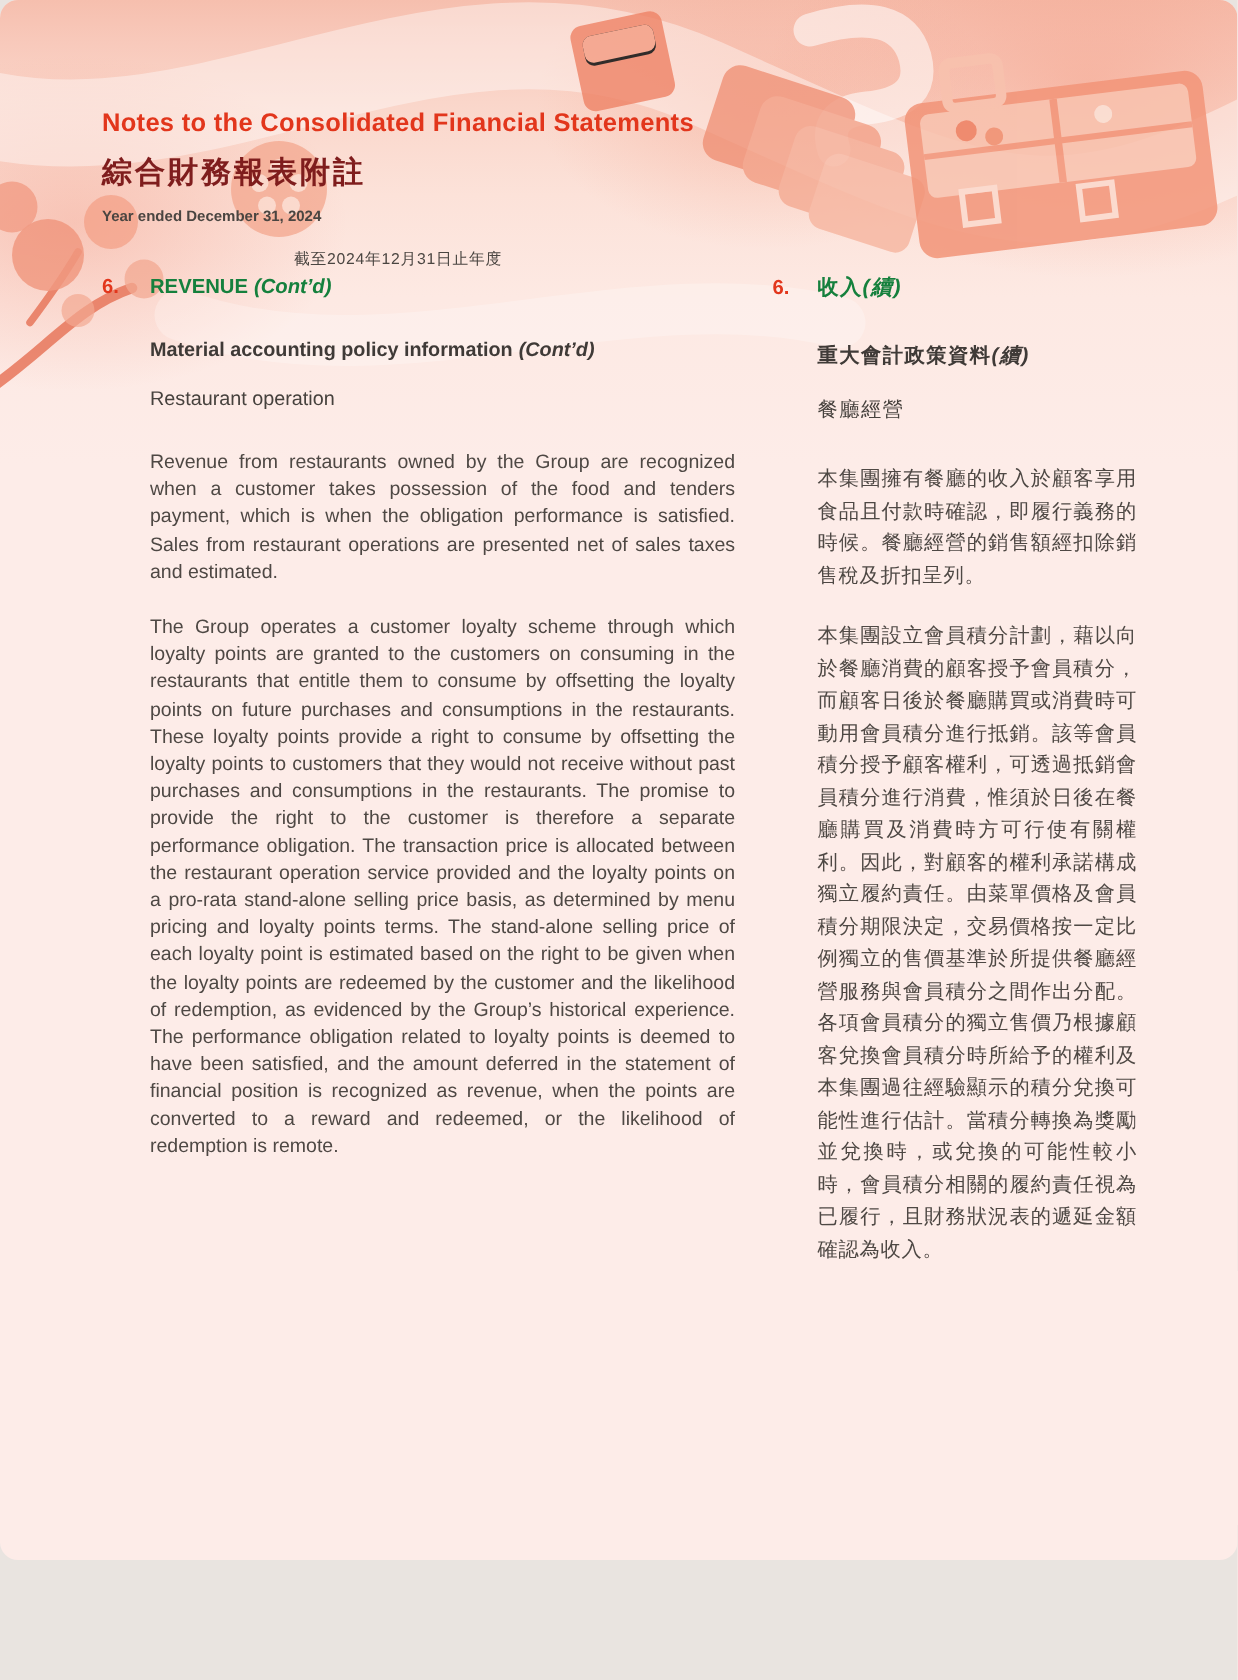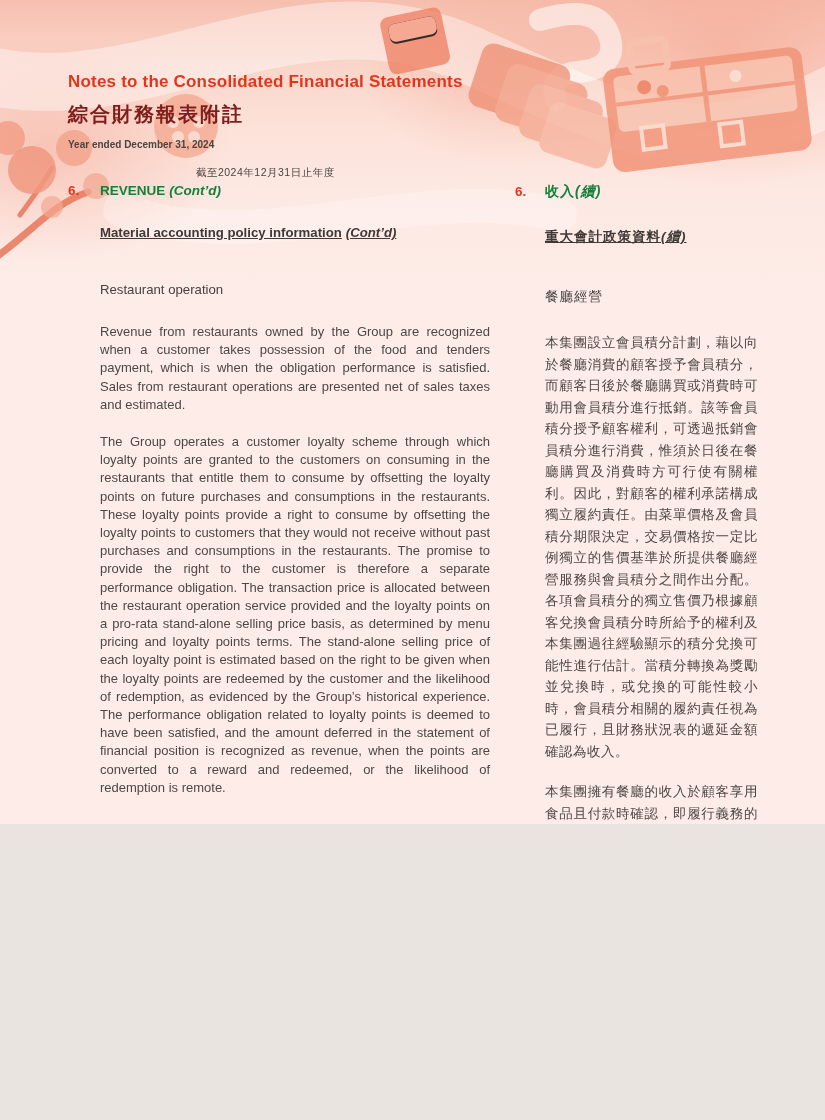--- a/index.html
+++ b/index.html
@@ -1,21 +1,22 @@
 <!DOCTYPE html>
 <html><head>
 <meta charset="utf-8">
 <style>
   html,body{margin:0;padding:0;}
   body{background:#e9e4e0;}
   .page{
-    position:relative;width:825px;height:824px;margin:0 auto;
+    position:relative;width:825px;height:1040px;margin:0 auto;
     background:#fdece8;overflow:hidden;
     font-family:"Liberation Sans","DejaVu Sans",sans-serif;
     color:#4e4844;
+    border-radius:12px;
   }
   
   .header-art{
     position:absolute;top:0;left:0;width:825px;height:310px;
     background:
       radial-gradient(ellipse 260px 160px at 6% 48%, rgba(240,137,112,.35), transparent 70%),
       radial-gradient(ellipse 300px 180px at 88% 18%, rgba(243,148,122,.45), transparent 72%),
       radial-gradient(ellipse 220px 140px at 62% 22%, rgba(244,160,135,.40), transparent 70%),
       linear-gradient(180deg,#f6bfae 0%,#f8c9bb 9%,#fad6ca 22%,#fce2d9 42%,#fde9e3 64%,#fdece8 100%);
   }
@@ -34,21 +35,21 @@
   .note-num{color:#e2361c;font-size:13.5px;flex:0 0 auto;}
   .col-en .note-num{width:32px;}
   .col-zh .note-num{width:30px;}
   .note-title{color:#15803d;font-size:13.5px;}
   .suffix{font-style:italic;}
   .note-title .suffix{margin-left:4px;}
   .col-zh .note-title{font-size:14px;letter-spacing:1px;}
   .col-zh .note-title .suffix{margin-left:0;}
   .note-body{padding-left:32px;}
   .col-zh .note-body{padding-left:30px;}
-  .subhead{margin:0 0 42px;font-size:13.2px;font-weight:bold;color:#3f3a37;text-decoration:underline;}
+  .subhead{margin:0 0 18px;font-size:13.2px;font-weight:bold;color:#3f3a37;}
   .subhead .suffix{font-weight:600;margin-left:4px;}
   .col-zh .subhead{font-size:13.5px;letter-spacing:1px;}
   .col-zh .subhead .suffix{margin-left:0;}
   .subhead2{margin:0 0 26px;font-size:13.2px;color:#46413d;}
   .col-zh .subhead2{font-size:13.5px;letter-spacing:1px;}
   .body-text{margin:0 0 19px;font-size:13px;line-height:18.2px;text-align:justify;color:#4e4844;}
   .col-zh .body-text{font-size:13.5px;line-height:21.5px;letter-spacing:.5px;}
   
   .page-badge{
     position:absolute;left:37px;top:1056px;width:37px;height:25px;
@@ -144,22 +145,22 @@
     </section>
 
     <section class="col col-zh">
       <div class="note-head">
         <span class="note-num">6.</span>
         <span class="note-title"><span>收入</span><i class="suffix">(續)</i></span>
       </div>
       <div class="note-body">
         <p class="subhead"><span>重大會計政策資料</span><i class="suffix">(續)</i></p>
         <p class="subhead2">餐廳經營</p>
+        <p class="body-text">本集團擁有餐廳的收入於顧客享用食品且付款時確認，即履行義務的時候。餐廳經營的銷售額經扣除銷售稅及折扣呈列。</p>
         <p class="body-text">本集團設立會員積分計劃，藉以向於餐廳消費的顧客授予會員積分，而顧客日後於餐廳購買或消費時可動用會員積分進行抵銷。該等會員積分授予顧客權利，可透過抵銷會員積分進行消費，惟須於日後在餐廳購買及消費時方可行使有關權利。因此，對顧客的權利承諾構成獨立履約責任。由菜單價格及會員積分期限決定，交易價格按一定比例獨立的售價基準於所提供餐廳經營服務與會員積分之間作出分配。各項會員積分的獨立售價乃根據顧客兌換會員積分時所給予的權利及本集團過往經驗顯示的積分兌換可能性進行估計。當積分轉換為獎勵並兌換時，或兌換的可能性較小時，會員積分相關的履約責任視為已履行，且財務狀況表的遞延金額確認為收入。</p>
-        <p class="body-text">本集團擁有餐廳的收入於顧客享用食品且付款時確認，即履行義務的時候。餐廳經營的銷售額經扣除銷售稅及折扣呈列。</p>
       </div>
     </section>
 
   </main>
 
   <div class="page-badge">
     <span>221</span>
   </div>
   <div class="footer-rule"></div>
   <div class="company">

